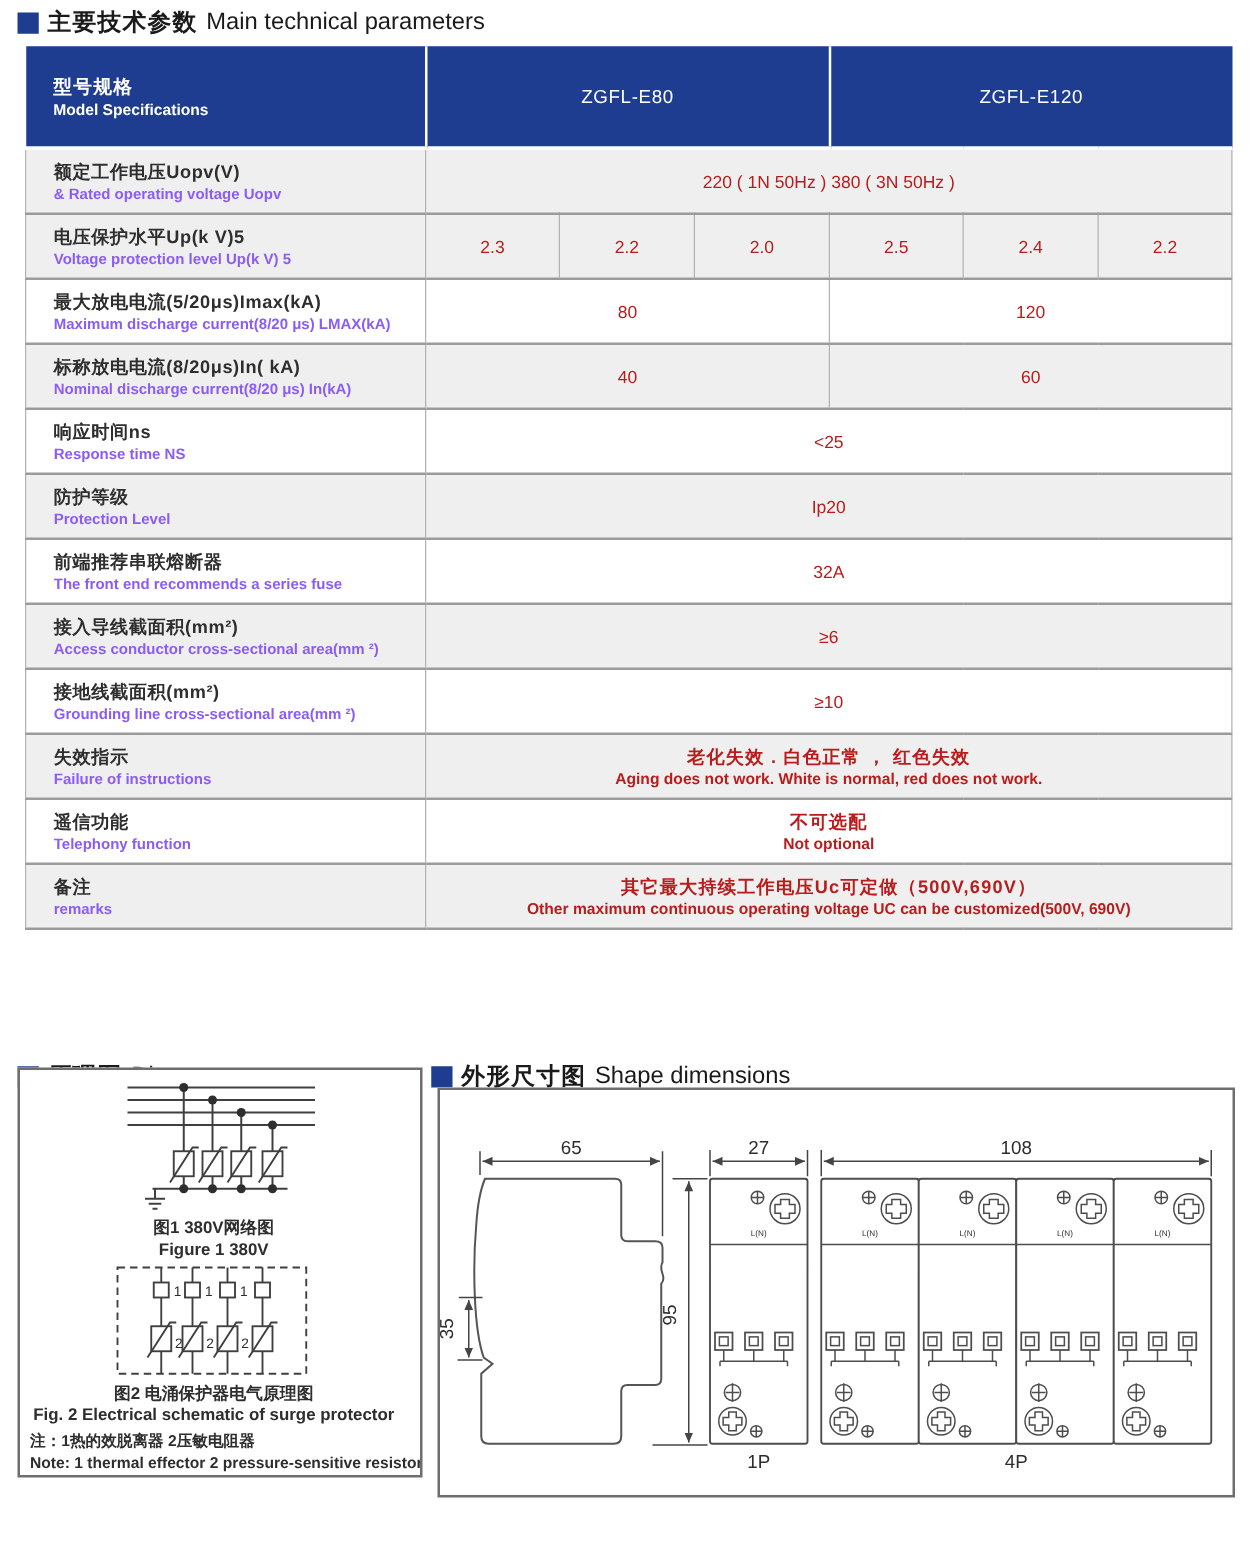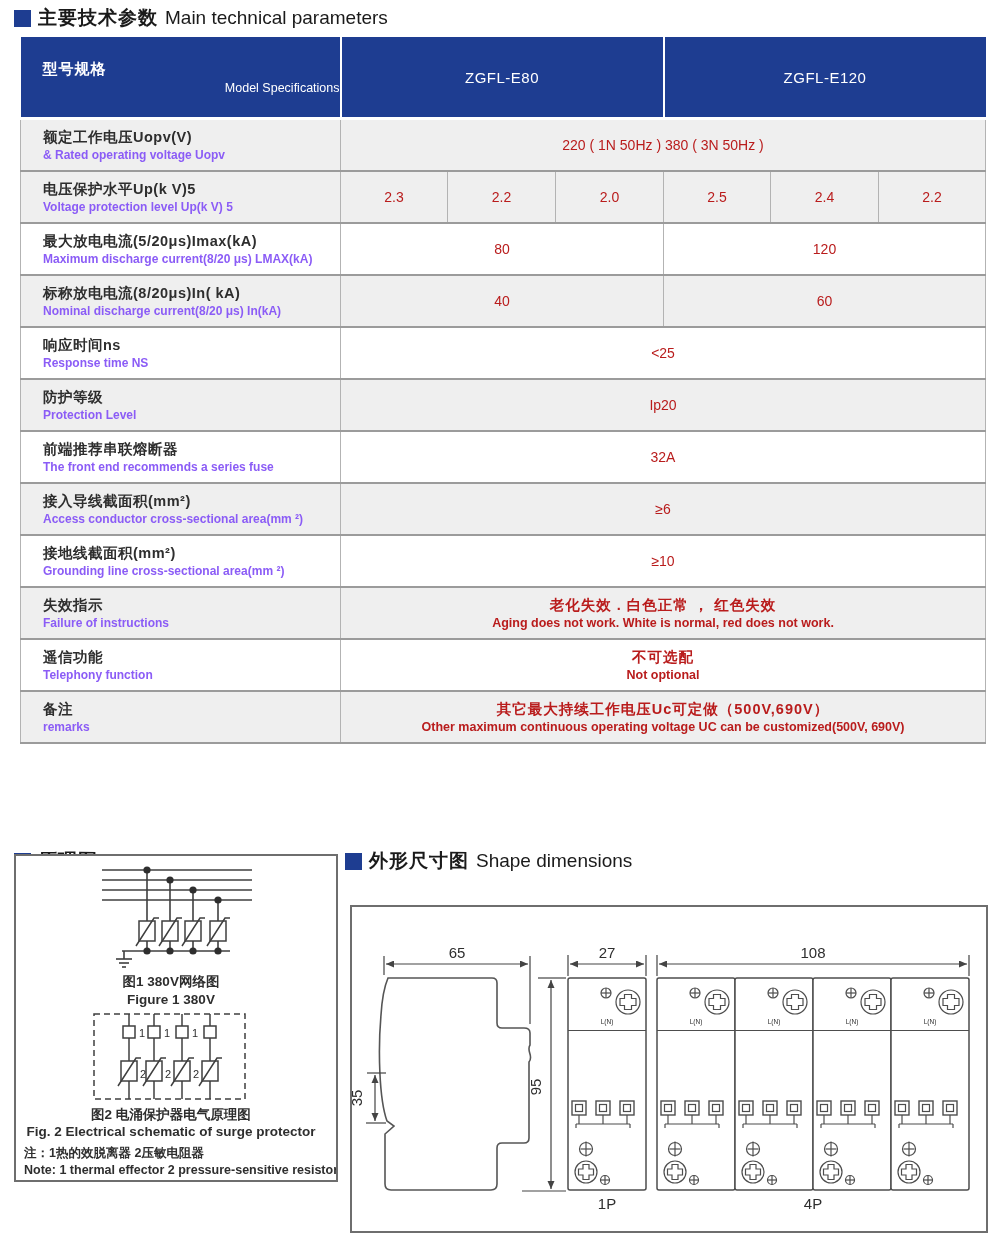--- a/index.html
+++ b/index.html
@@ -9,21 +9,21 @@
   .sec-head{position:absolute;display:flex;align-items:center;gap:7px;}
   .sec-head .sq{width:17px;height:17px;background:#1e3d91;flex:0 0 auto;}
   .sec-head .zh{font-size:19px;font-weight:bold;color:#1a1a1a;letter-spacing:1px;}
   .sec-head .en{font-size:19px;color:#1a1a1a;}
   
   .spec{position:absolute;left:20px;top:37px;width:965px;border-collapse:collapse;table-layout:fixed;}
   .spec td,.spec th{padding:0;vertical-align:middle;}
   .spec th{background:#1e3d91;color:#fff;height:80px;font-weight:normal;}
   .spec th.mods{font-size:15px;letter-spacing:.5px;border-left:2px solid #fff;}
   .spec th .hzh{font-size:15px;font-weight:bold;text-align:left;padding-left:22px;letter-spacing:1px;}
-  .spec th .hen{font-size:12.5px;text-align:right;padding-left:22px;margin-top:2px;}
+  .spec th .hen{font-size:12.5px;text-align:left;padding-left:22px;margin-top:2px;font-weight:bold;}
   .spec thead th{border-bottom:3px solid #fff;}
   .spec tbody tr{height:52px;}
   .spec tbody td{border-bottom:2px solid #9b9b9b;border-right:1px solid #b3b3b3;}
   .spec tbody td:first-child{border-left:1px solid #b3b3b3;}
   .spec tbody tr:first-child td{border-top:1px solid #c9c9c9;}
   .g{background:#efefef;padding-left:40px;} .w{background:#ffffff;}
   td.lab .zh{font-size:14.5px;font-weight:600;color:#2e2e2e;padding-left:22px;letter-spacing:.5px;}
   td.lab .en{font-size:12px;font-weight:600;color:#8b5cf6;padding-left:22px;margin-top:1px;}
   td.val{text-align:center;font-size:14px;color:#b91c1c;}
   td.val .vzh{font-size:14.5px;font-weight:600;letter-spacing:1px;}
@@ -251,21 +251,21 @@
         <text class="numtxt" x="149" y="222">2</text>
         <text class="numtxt" x="177" y="222">2</text>
       </g>
       <text class="captxt" x="155" y="263" text-anchor="middle">图2 电涌保护器电气原理图</text>
       <text class="captxt" x="155" y="280" text-anchor="middle">Fig. 2 Electrical schematic of surge protector</text>
       <text class="notetxt" x="8" y="301">注：1热的效脱离器  2压敏电阻器</text>
       <text class="notetxt" x="8" y="318">Note: 1 thermal effector 2 pressure-sensitive resistor</text>
     </svg>
   </div>
 
-  <div class="dbox" style="left:350px;top:905px;width:634px;height:324px;">
+  <div class="dbox" style="left:350px;top:870px;width:634px;height:324px;">
     <svg width="634" height="324" viewBox="0 0 634 324">
       <defs>
         <marker id="ahe" markerWidth="9" markerHeight="8" refX="8" refY="3.5" orient="auto" markerUnits="userSpaceOnUse">
           <path d="M0,0 L8,3.5 L0,7 Z" fill="#444"></path>
         </marker>
         <marker id="ahs" markerWidth="9" markerHeight="8" refX="0" refY="3.5" orient="auto" markerUnits="userSpaceOnUse">
           <path d="M8,0 L0,3.5 L8,7 Z" fill="#444"></path>
         </marker>
         <g id="modface">
           <rect x="0" y="0" width="78" height="212" rx="2" fill="#fff" stroke="#4d4d4d" stroke-width="1.5"></rect>

